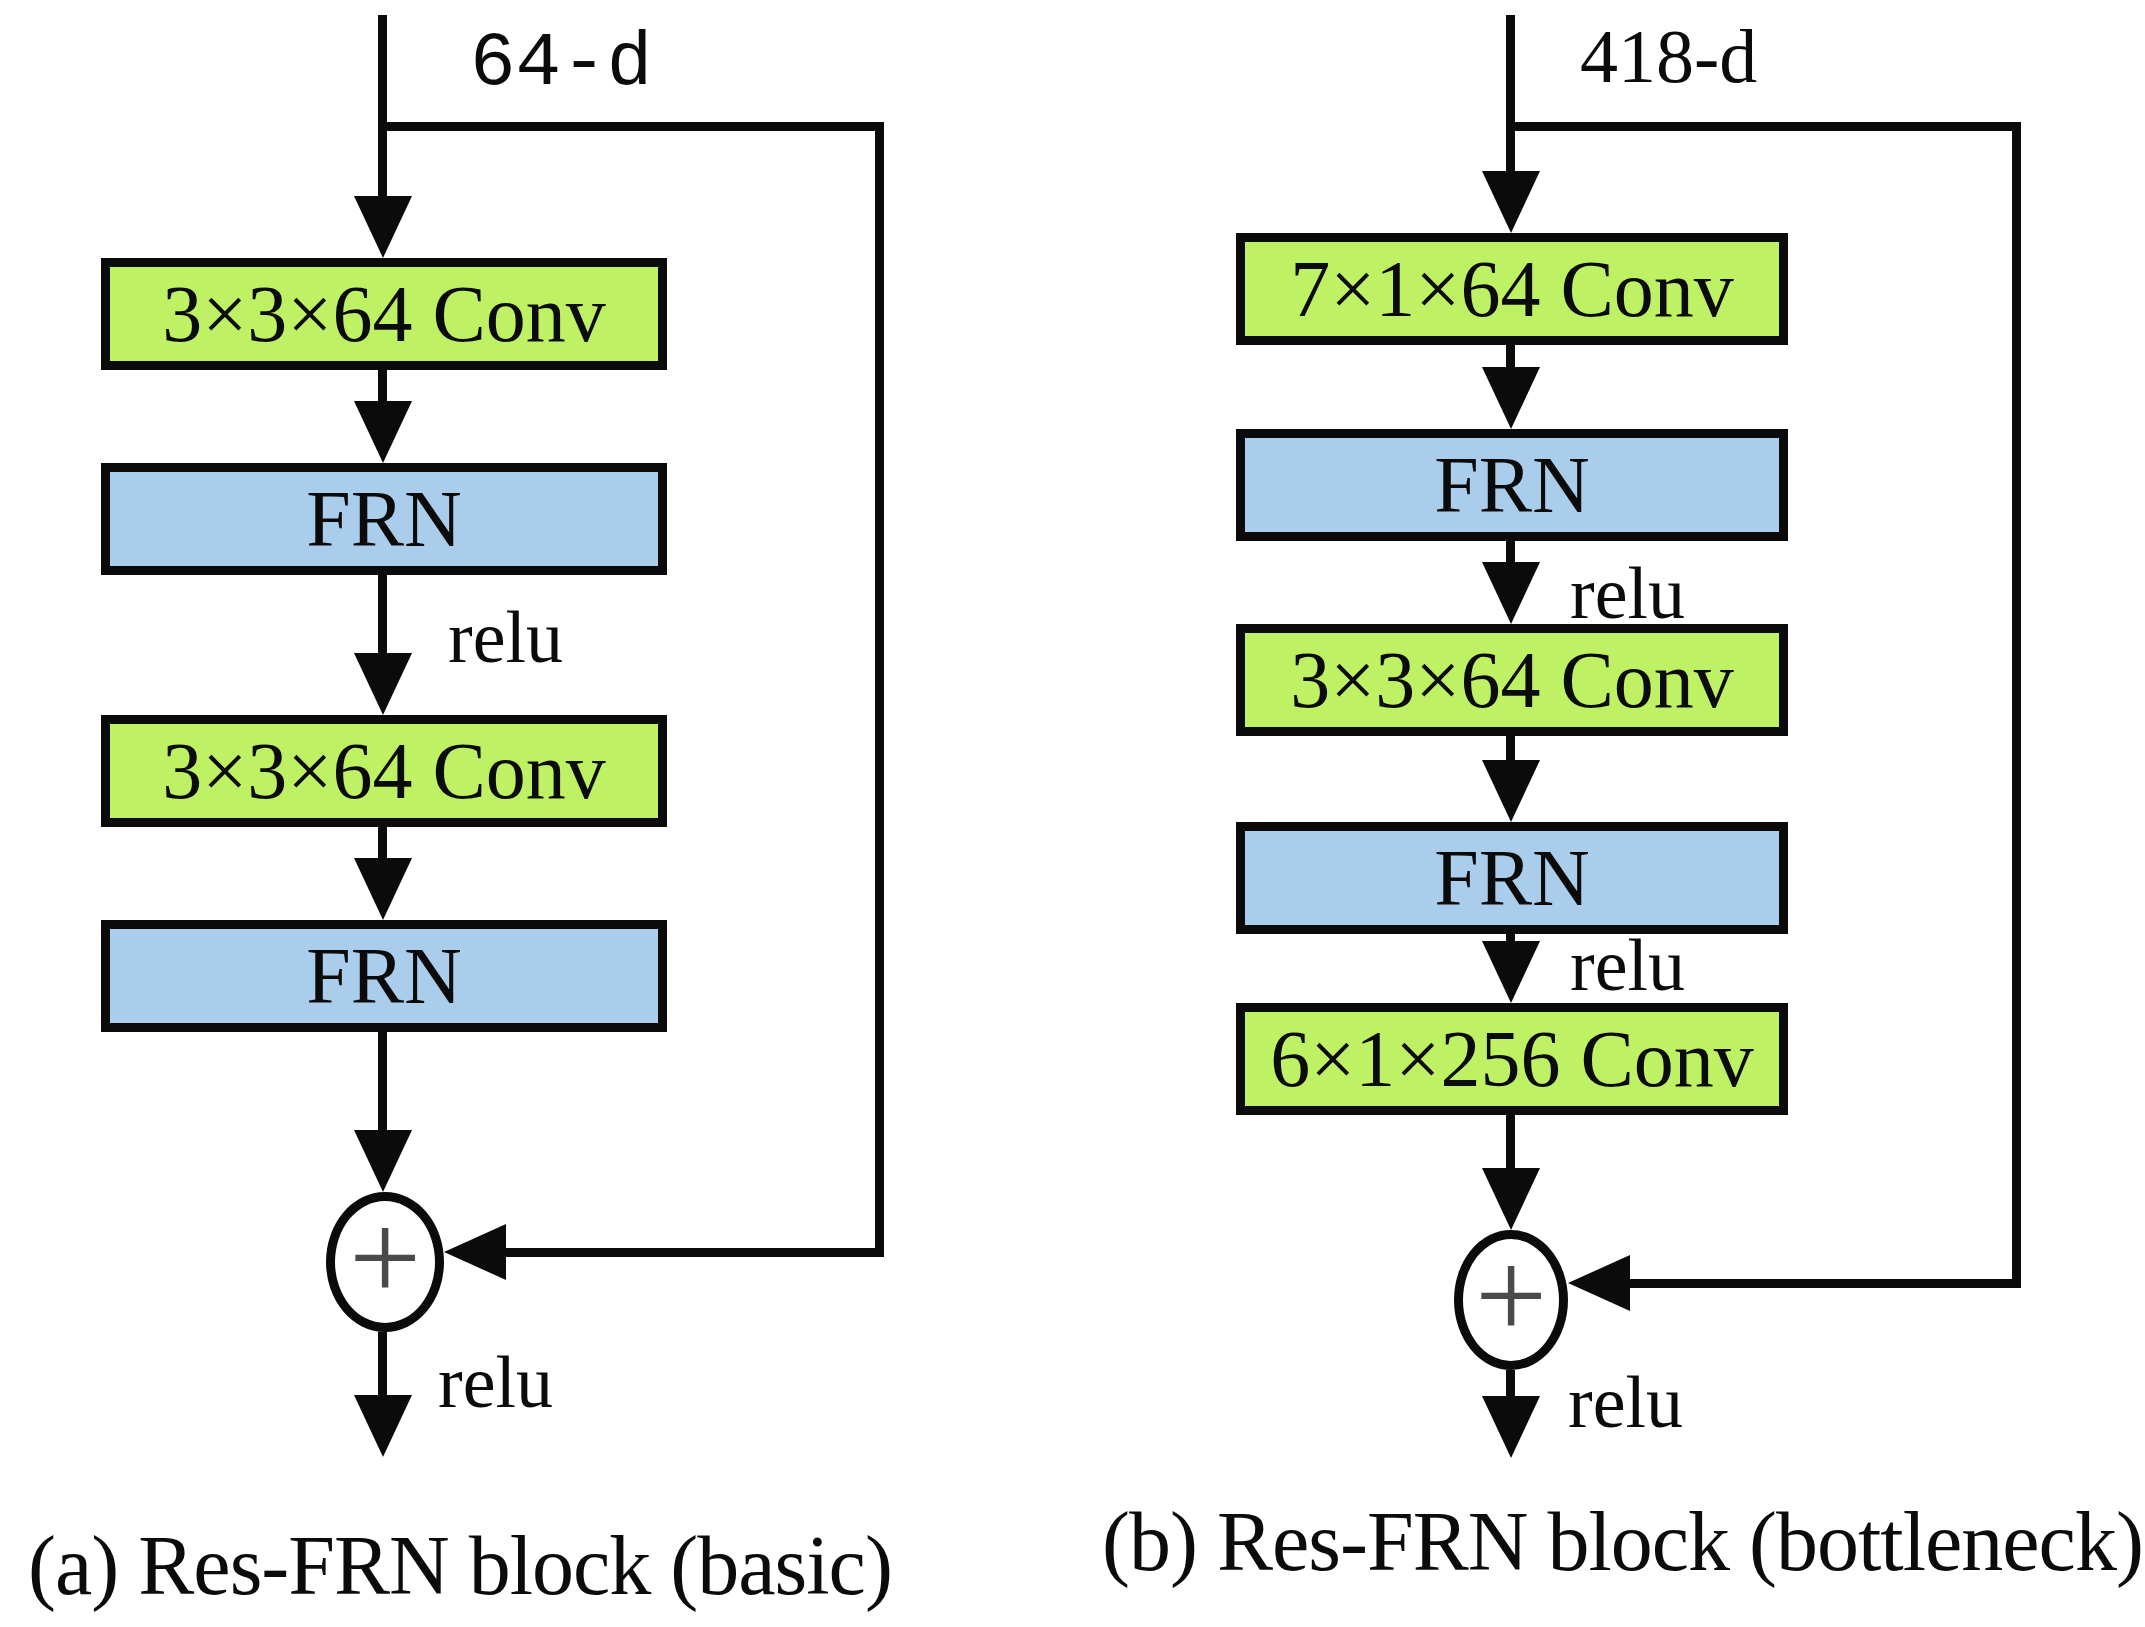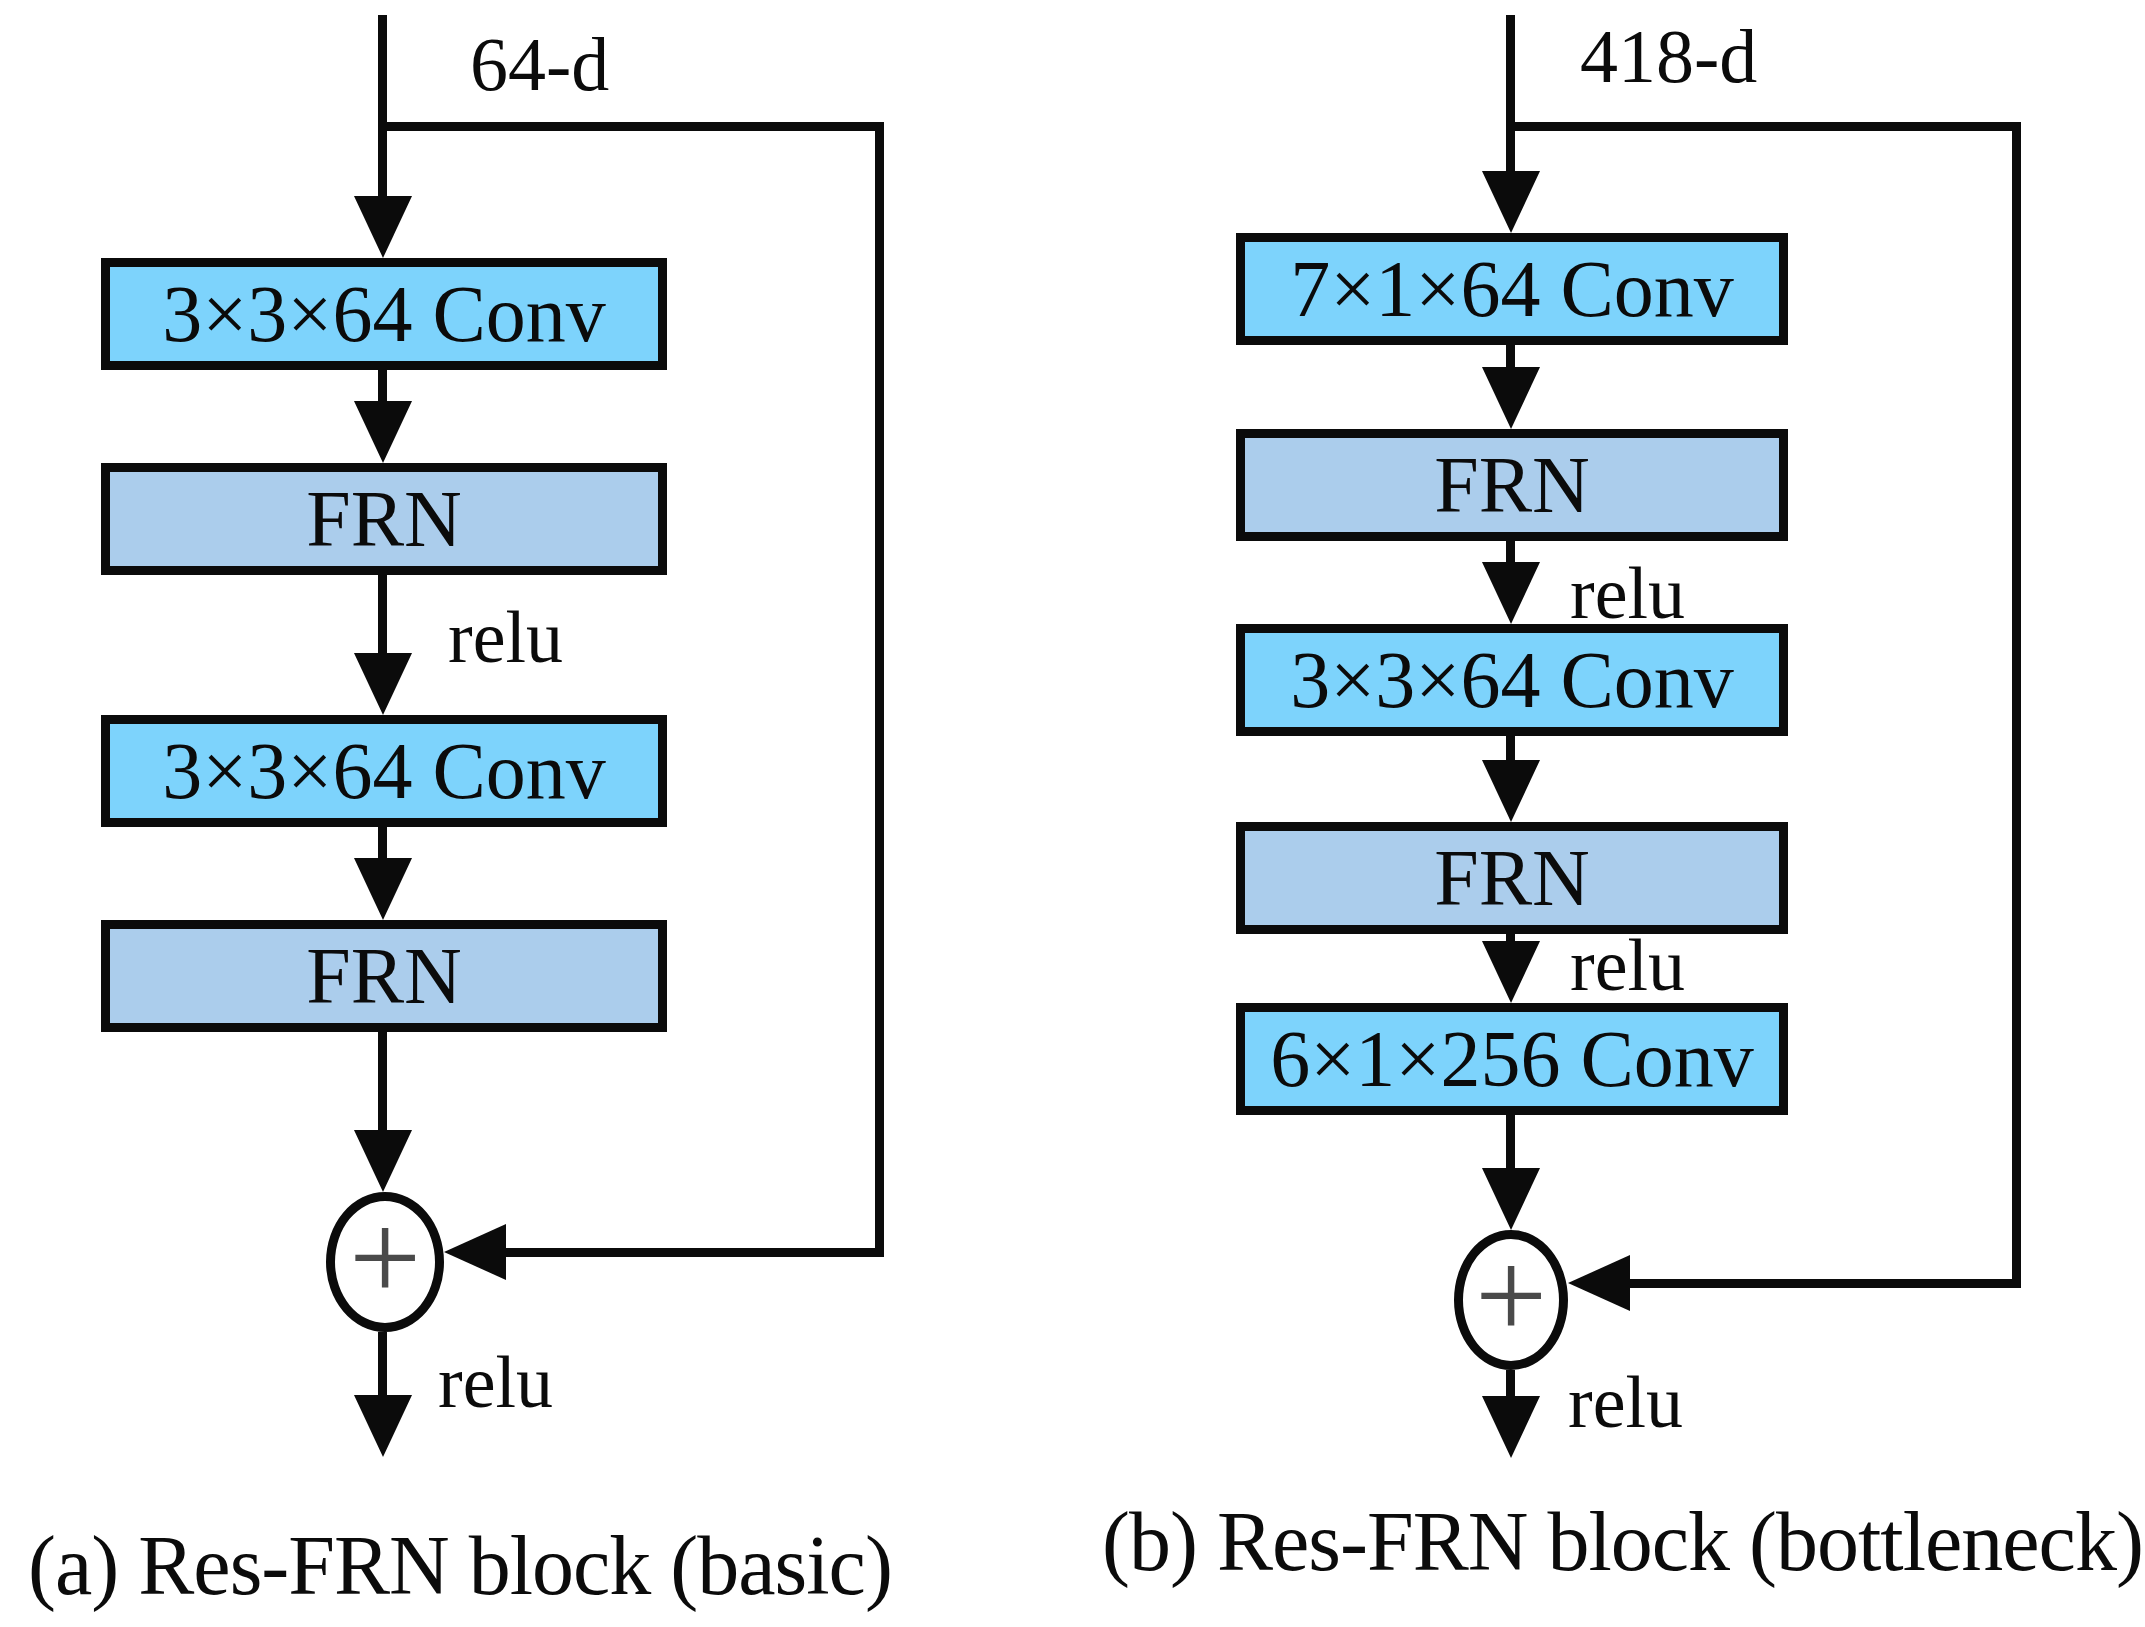--- a/index.html
+++ b/index.html
@@ -22,21 +22,21 @@
   .tri-left{
     position:absolute;width:0;height:0;
     border-top:28px solid transparent;
     border-bottom:28px solid transparent;
     border-right:62px solid #0b0b0b;
   }
   .box{
     position:absolute;
     box-sizing:border-box;
     border:9px solid #0b0b0b;
-    background:#7dd3fc;
+    background:#bef264;
     display:flex;align-items:center;justify-content:center;
     font-size:80px;line-height:1;
     white-space:nowrap;
   }
   .circle{
     position:absolute;
     box-sizing:border-box;
     border:9px solid #0b0b0b;
     border-radius:50%;
     background:#ffffff;
@@ -57,21 +57,21 @@
 </style>
 </head>
 <body>
 
 <div class="figure">
 
   <section>
 
     <div class="vline" style="left:378px;top:15px;height:185px;"></div>
     <div class="tri-down" style="left:354px;top:196px;"></div>
-    <div class="dim-label" style="left:470px;top:26px;">64-d</div>
+    <div class="dim-label" style="left:470px;top:26px;font-family:Liberation Mono, monospace;">64-d</div>
 
     <div class="hline" style="left:378px;top:122px;width:506px;"></div>
     <div class="vline" style="left:875px;top:122px;height:1135px;"></div>
     <div class="hline" style="left:502px;top:1248px;width:378px;"></div>
     <div class="tri-left" style="left:444px;top:1224px;"></div>
 
     <div class="box" style="left:101px;top:258px;width:566px;height:112px;">
       <span>3×3×64 Conv</span>
     </div>
 

